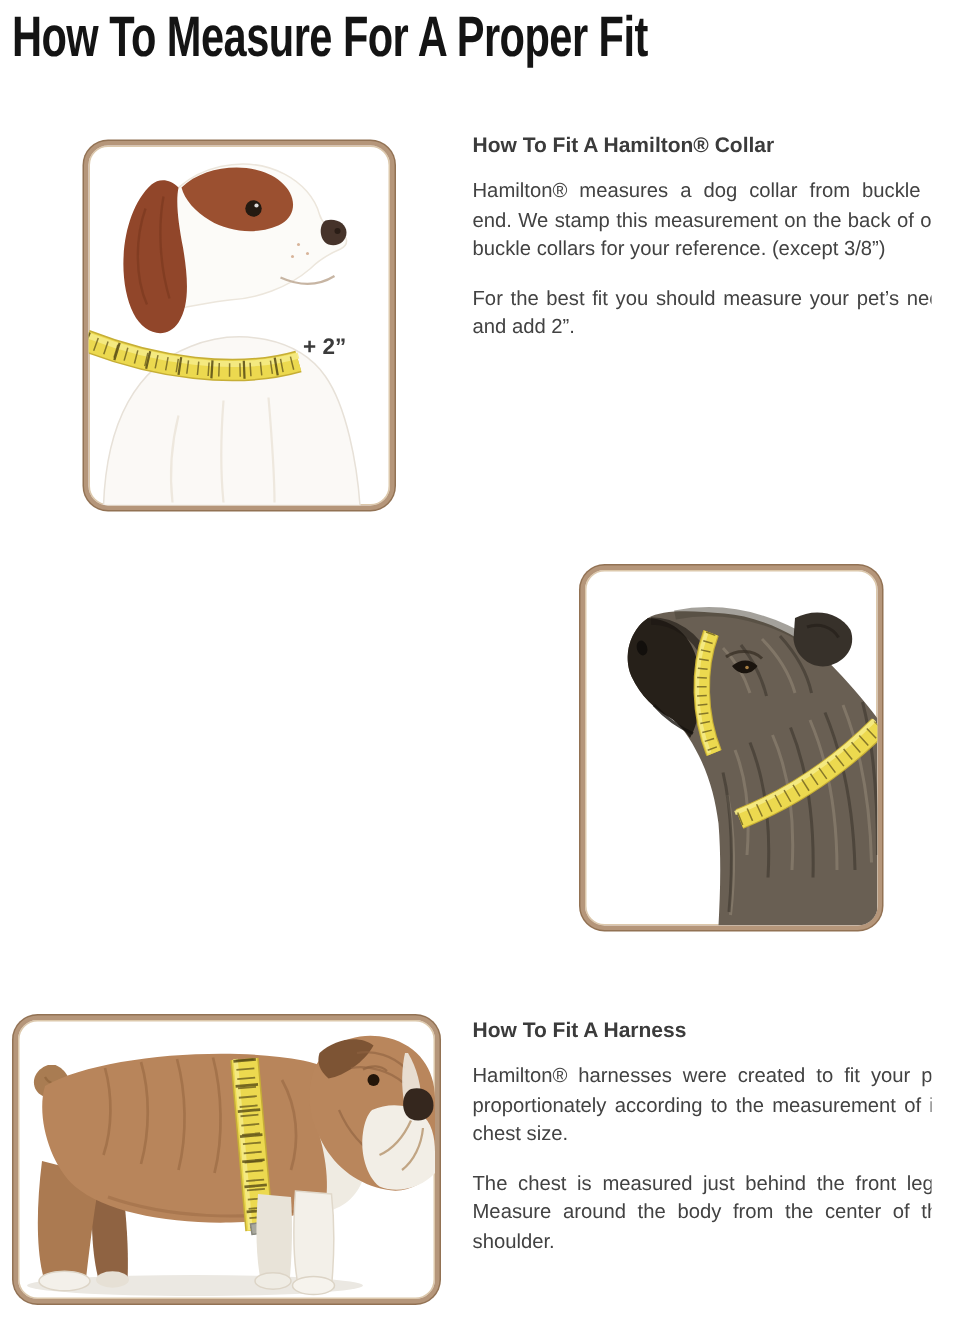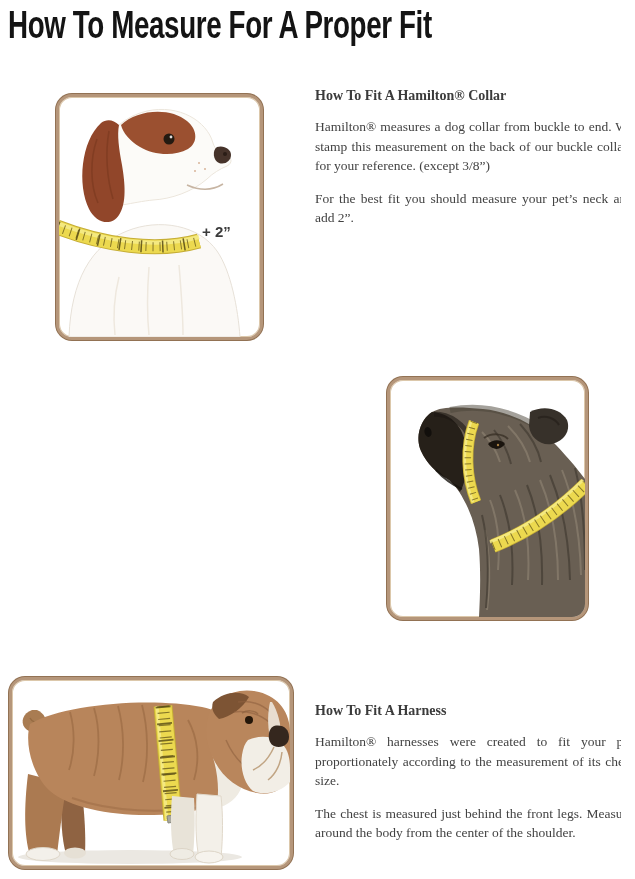--- a/index.html
+++ b/index.html
@@ -6,29 +6,29 @@
   .page {
     position:relative; width:621px; height:879px; background:#ffffff;
     font-family:"Liberation Sans", sans-serif; overflow:hidden;
   }
   .title {
     position:absolute; left:8px; top:4px;
     font-size:38px; font-weight:bold; color:#141414;
     letter-spacing:-0.5px; white-space:nowrap;
     transform:scaleX(0.73); transform-origin:left top;
   }
-  .textcol { position:absolute; width:318px;font-family:Liberation Serif, serif; }
+  .textcol { position:absolute; width:318px; }
   .heading { font-weight:bold; font-size:14px; color:#3b3b3b; margin:0 0 13px 0; }
   .para {
     font-size:13.5px; line-height:19.5px; color:#424242;
     text-align:justify; margin:0 0 13px 0;
   }
   #sec1-text { left:315px; top:88px; }
   #sec2-text { left:17px; top:407px; }
-  #sec3-text { left:315px; top:703px; }
+  #sec3-text { left:315px; top:678px; }
   .photo {
     position:absolute; box-sizing:border-box; background:#ffffff;
     border:3px solid #b5967a; border-radius:16px;
     box-shadow:0 0 0 1px #927254, inset 0 0 0 1px #dcc8ab;
     overflow:hidden;
   }
   #img1 { left:56px;  top:94px;  width:207px; height:246px; }
   #img2 { left:387px; top:377px; width:201px; height:243px; }
   #img3 { left:9px;   top:677px; width:284px; height:192px; }
   .photo svg { display:block; width:100%; height:100%; }

